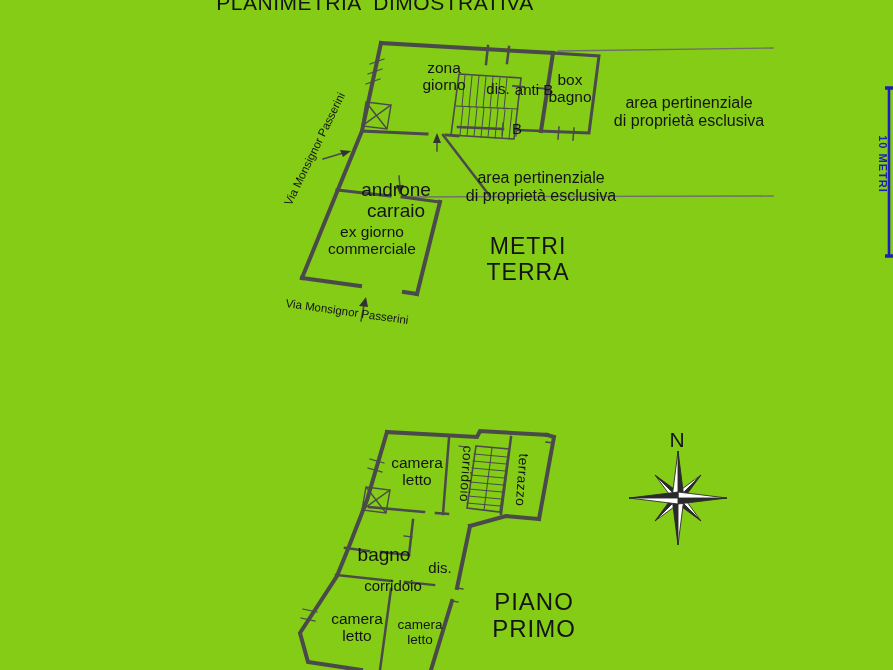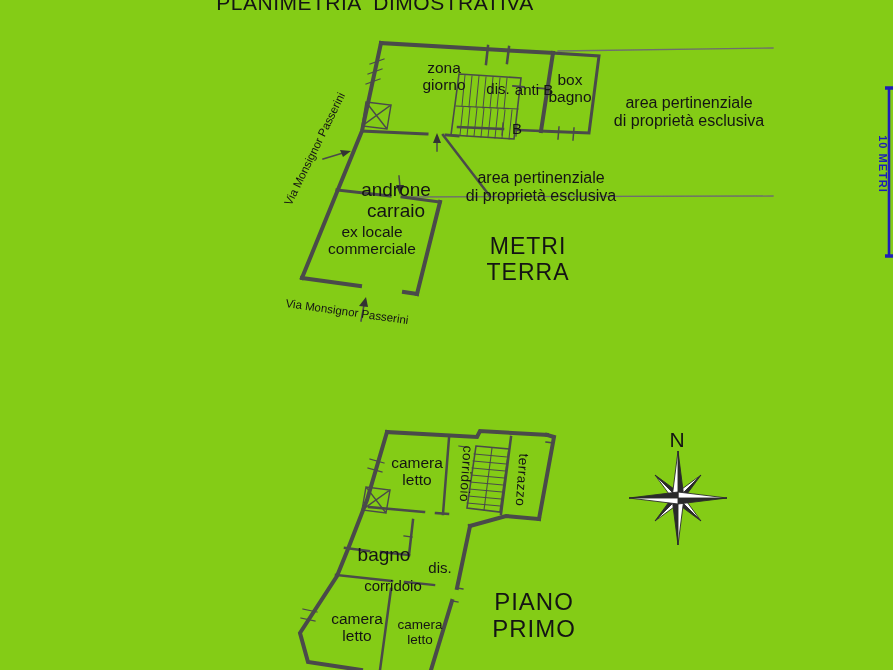--- a/index.html
+++ b/index.html
@@ -147,21 +147,21 @@
   <div class="label" style="left:570px; top:88px; width:44px; font-size:15.5px;">box bagno</div>
   <div class="label area-label nowrap" style="left:689px; top:92px;">
     <div>area pertinenziale</div>
     <div>di proprietà esclusiva</div>
   </div>
   <div class="label" style="left:396px; top:160px; width:76px; font-size:19px;margin-top:40px;">androne carraio</div>
   <div class="label area-label nowrap" style="left:541px; top:167px;">
     <div>area pertinenziale</div>
     <div>di proprietà esclusiva</div>
   </div>
-  <div class="label" style="left:372px; top:240px; width:104px; font-size:15.5px;">ex locale commerciale</div>
+  <div class="label" style="left:372px; top:240px; width:104px; font-size:15.5px;">ex giorno commerciale</div>
   <div class="label floor-title" style="left:528px; top:260px; width:100px;">METRI TERRA</div>
   <div class="label rot-left" style="left:315px; top:149px;">Via Monsignor Passerini</div>
   <div class="label rot-bottom" style="left:347px; top:312px;">Via Monsignor Passerini</div>
 
   <div class="label" style="left:417px; top:471px; width:66px; font-size:15.5px;">camera letto</div>
   <div class="label rot-vert" style="left:466px; top:474px;">corridoio</div>
   <div class="label rot-vert" style="left:522px; top:480px;">terrazzo</div>
   <div class="label nowrap" style="left:384px; top:535px; font-size:19px;">bagno</div>
   <div class="label nowrap" style="left:440px; top:548px;">dis.</div>
   <div class="label nowrap" style="left:393px; top:566px;">corridoio</div>

